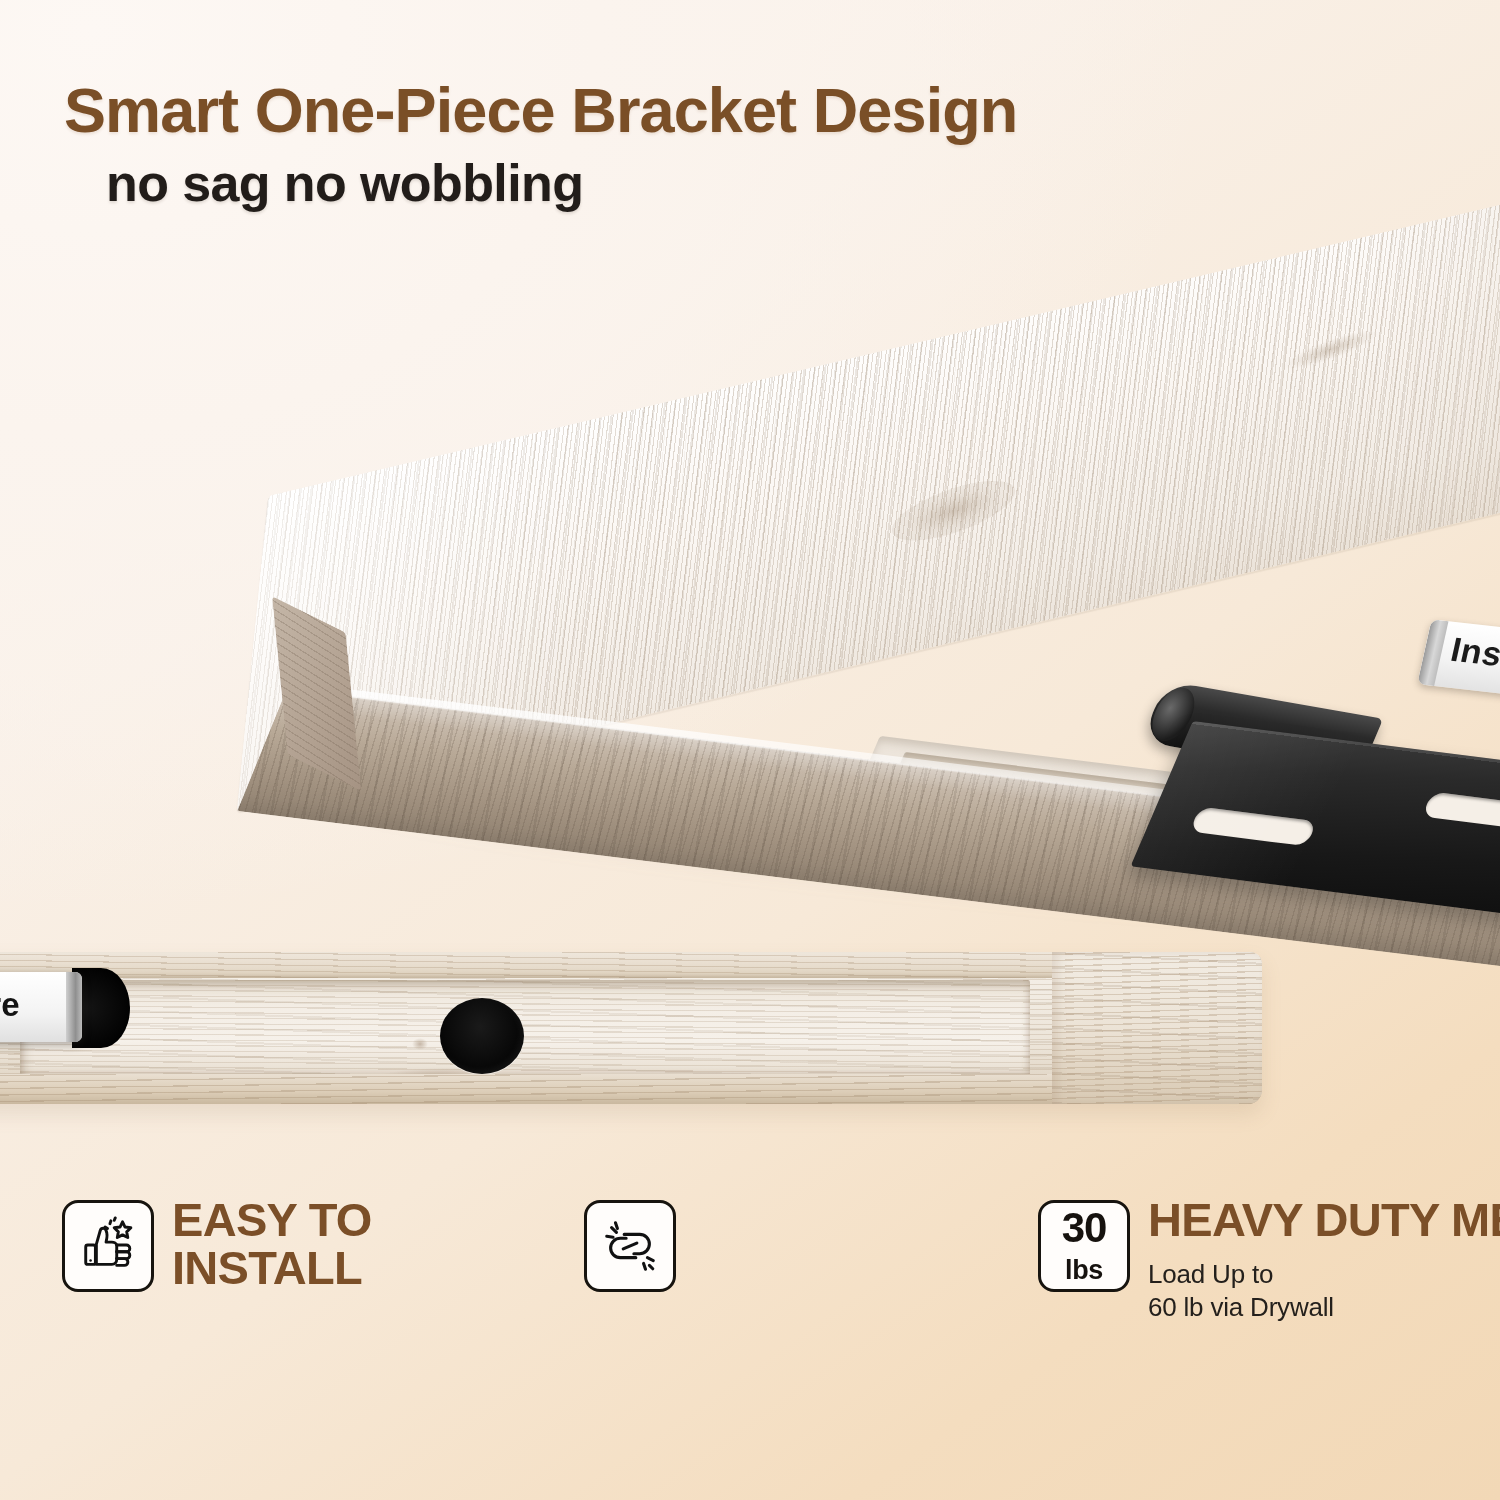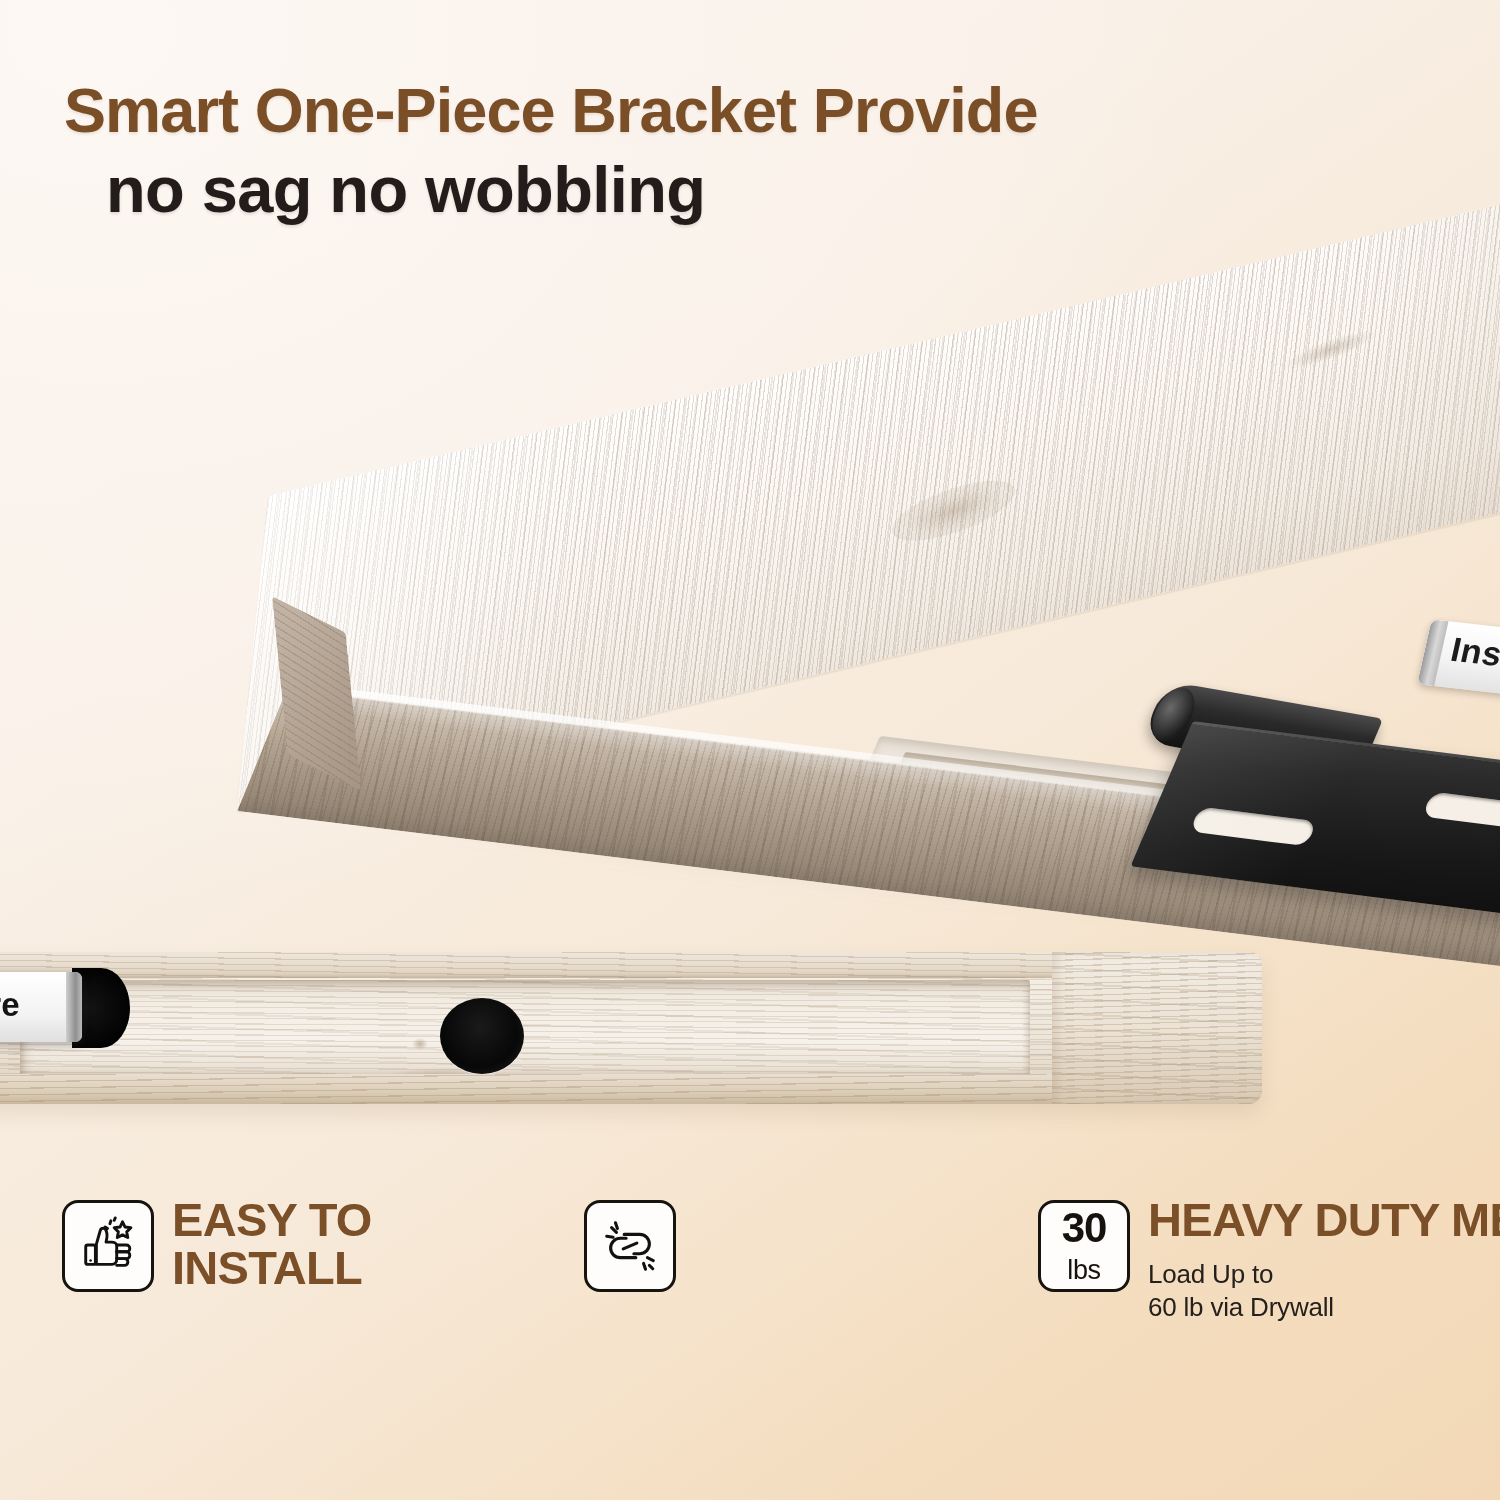--- a/index.html
+++ b/index.html
@@ -20,21 +20,21 @@
 
   
   .head-wrap { position:absolute; left:64px; top:78px; width:1300px; }
   .h1 {
     font-size:63px; font-weight:bold; letter-spacing:-0.9px;
     color:#7a4f27; line-height:1.04; white-space:nowrap;
     text-shadow:0 2px 3px rgba(120,80,40,.13);
   }
   .h2 {
     margin-top:12px; margin-left:42px;
-    font-size:65px; font-weight:bold; letter-spacing:-0.6px;
+    font-size:52px; font-weight:bold; letter-spacing:-0.6px;
     color:#221d1a; line-height:1.05; white-space:nowrap;
     text-shadow:0 2px 3px rgba(60,45,30,.14);
   }
 
   
   .grain-top {
     background-image:
       repeating-linear-gradient(91.5deg, rgba(168,150,130,.34) 0 1.1px, rgba(255,255,255,0) 1.1px 4.6px),
       repeating-linear-gradient(91.5deg, rgba(140,120,98,.17) 0 2px, rgba(255,255,255,0) 2px 11px),
       repeating-linear-gradient(89.2deg, rgba(190,172,150,.12) 0 1px, rgba(255,255,255,0) 1px 23px),
@@ -288,40 +288,40 @@
 
   .icon-box{
     flex:0 0 auto; width:92px; height:92px;
     background:#fffdfb; border:3px solid #17140f; border-radius:16px;
     display:flex; align-items:center; justify-content:center;
     margin-top:4px;
   }
   .icon-box svg{ display:block; }
   .lbs-box{ flex-direction:column; gap:8px; }
   .lbs-num{ font-size:42px; font-weight:bold; color:#16120e; line-height:.95; letter-spacing:-1px; }
-  .lbs-unit{ font-size:27px; font-weight:normal; color:#16120e; line-height:1.05; letter-spacing:-.3px; }
+  .lbs-unit{ font-size:27px; font-weight:bold; color:#16120e; line-height:1.05; letter-spacing:-.3px; }
 
   .f-text{ margin-left:18px; }
   .f-title{
     font-size:47px; font-weight:bold; color:#7b4f28;
     line-height:1.02; letter-spacing:-.7px; white-space:pre-line;
   }
   .f-sub{
     margin-top:14px; font-size:26px; color:#24201c;
     line-height:1.27; letter-spacing:-.2px; white-space:pre-line;
   }
   .f3 .f-title{ white-space:nowrap; }
 </style>
 </head>
 <body>
 
 <div id="stage">
 
   <div class="head-wrap">
-    <div class="h1">Smart One-Piece Bracket Provide</div>
+    <div class="h1">Smart One-Piece Bracket Design</div>
     <div class="h2">no sag no wobbling</div>
   </div>
 
   <div id="photo-top">
 
     <div id="shelf-shadow"></div>
 
     <div class="board grain-top" id="board-top-face">
       <div id="knot-top"></div>
       <div id="knot-top2"></div>

